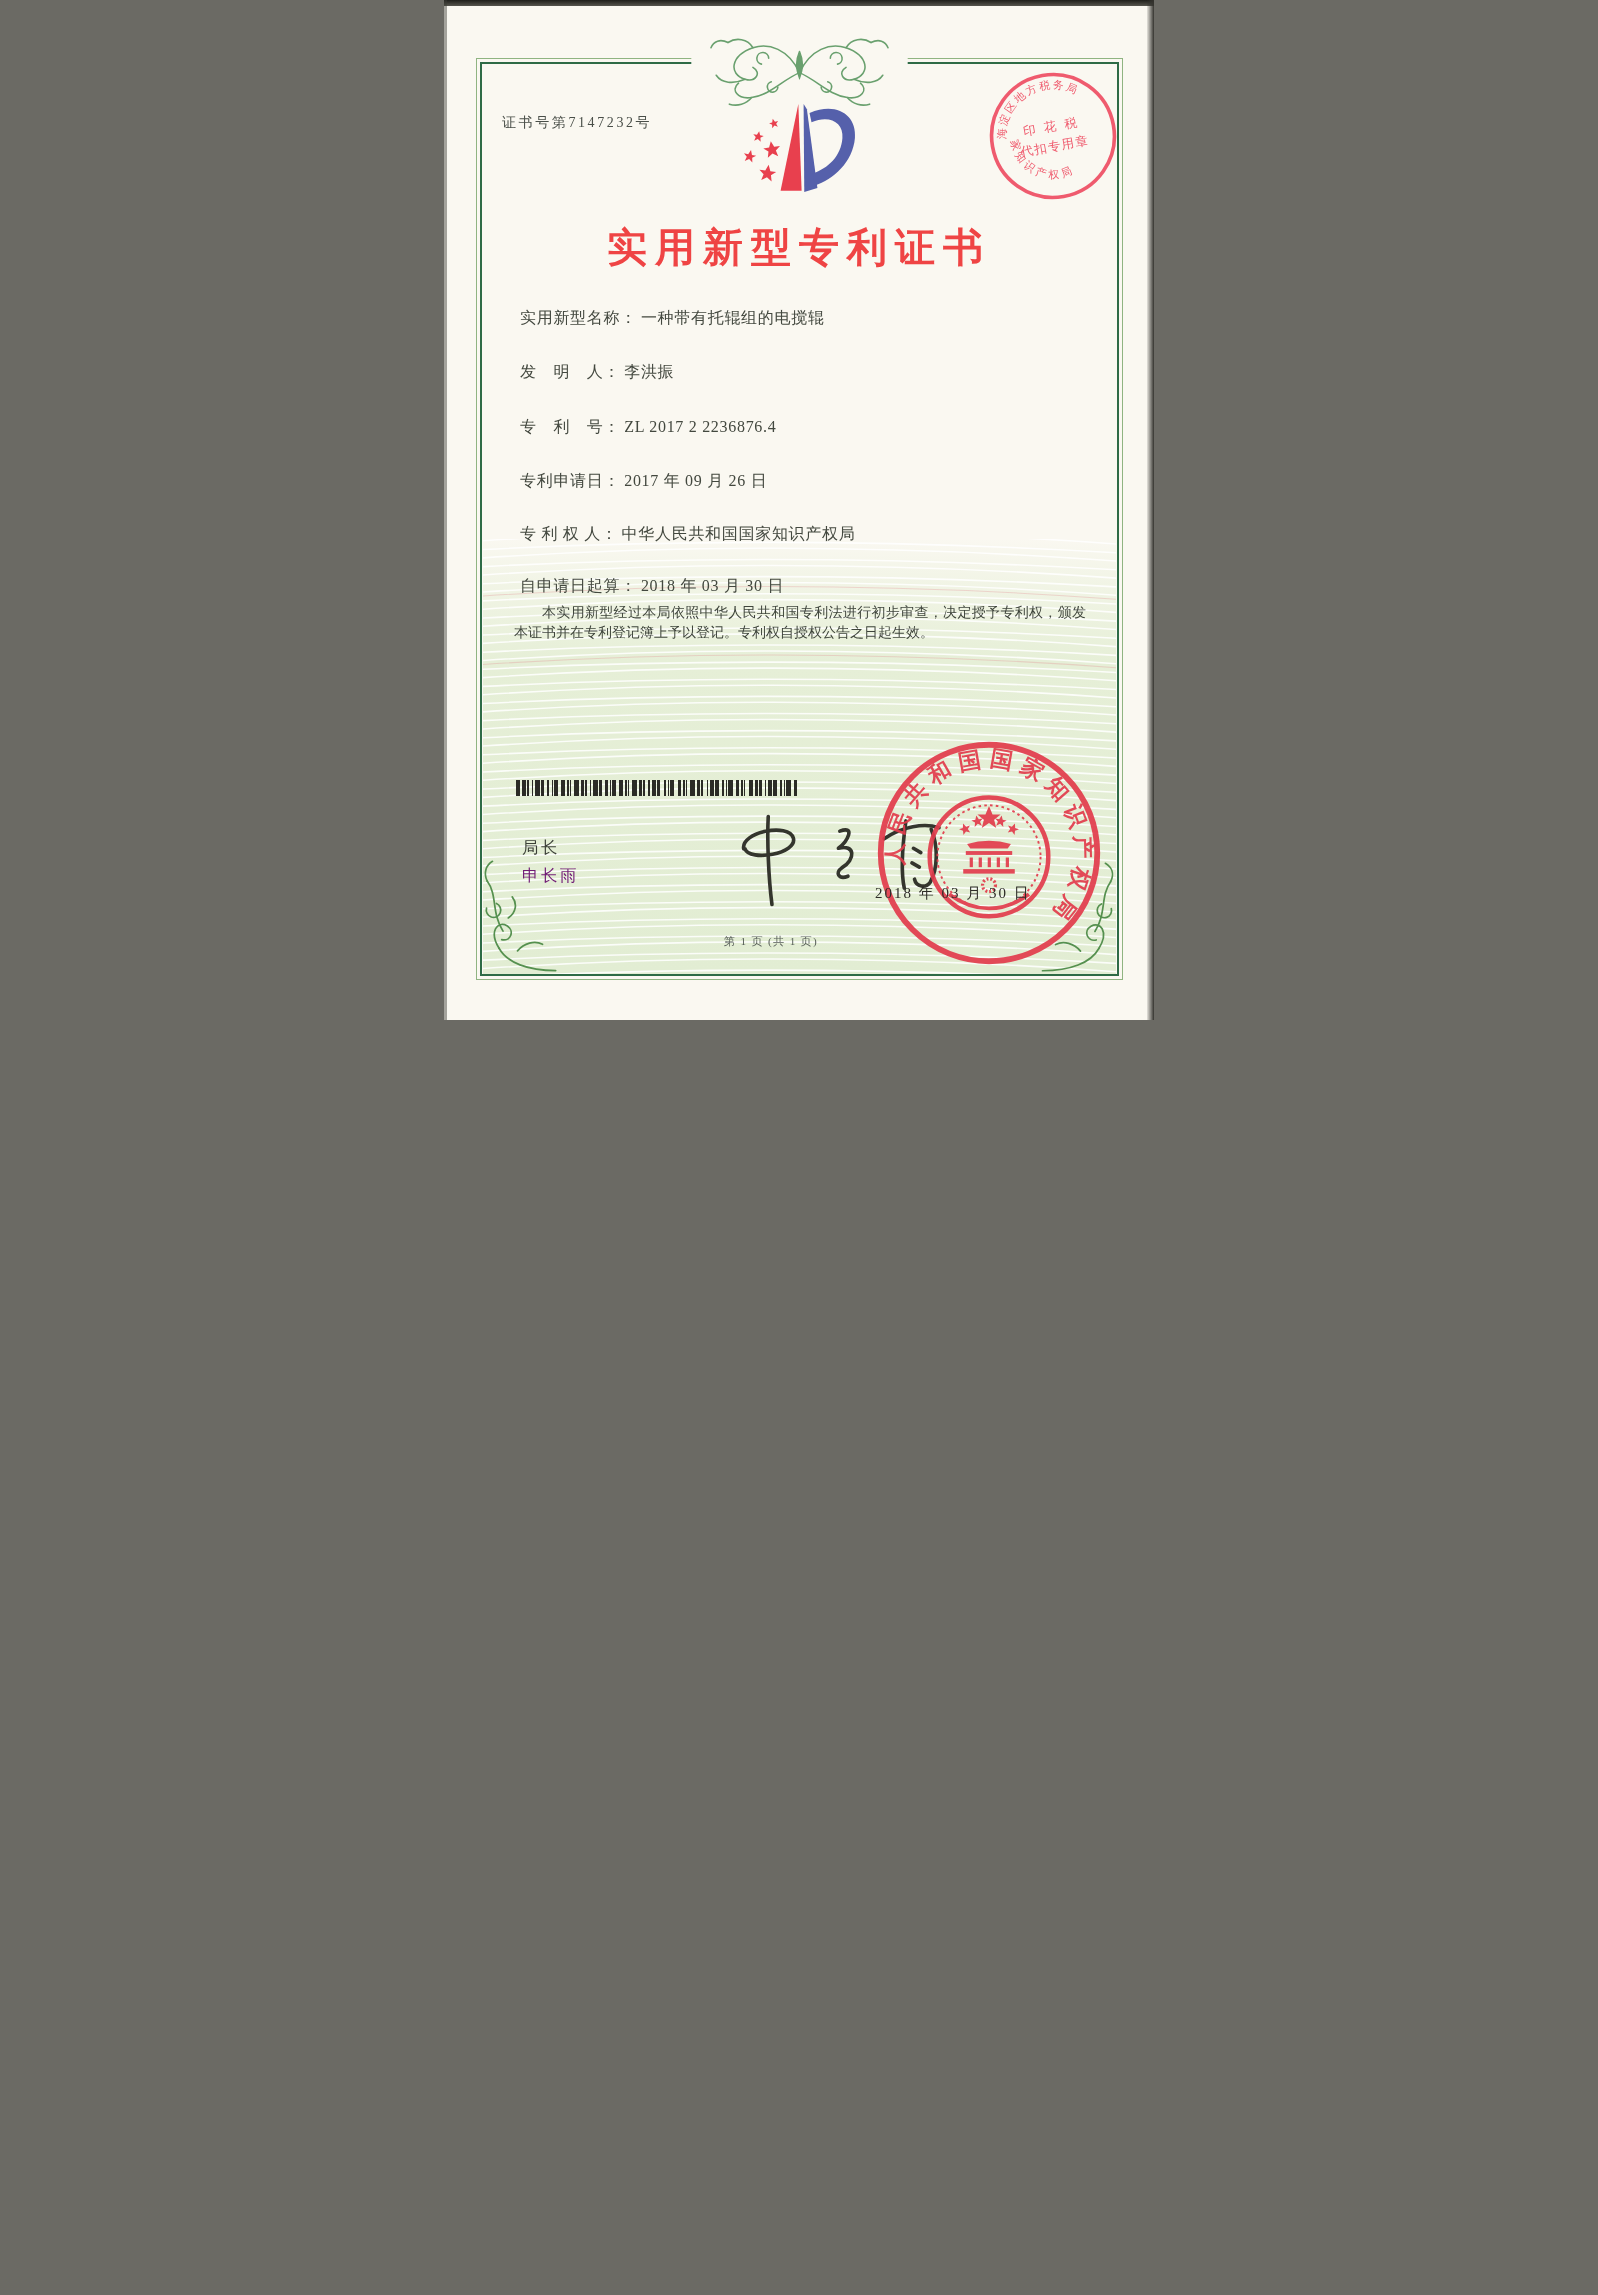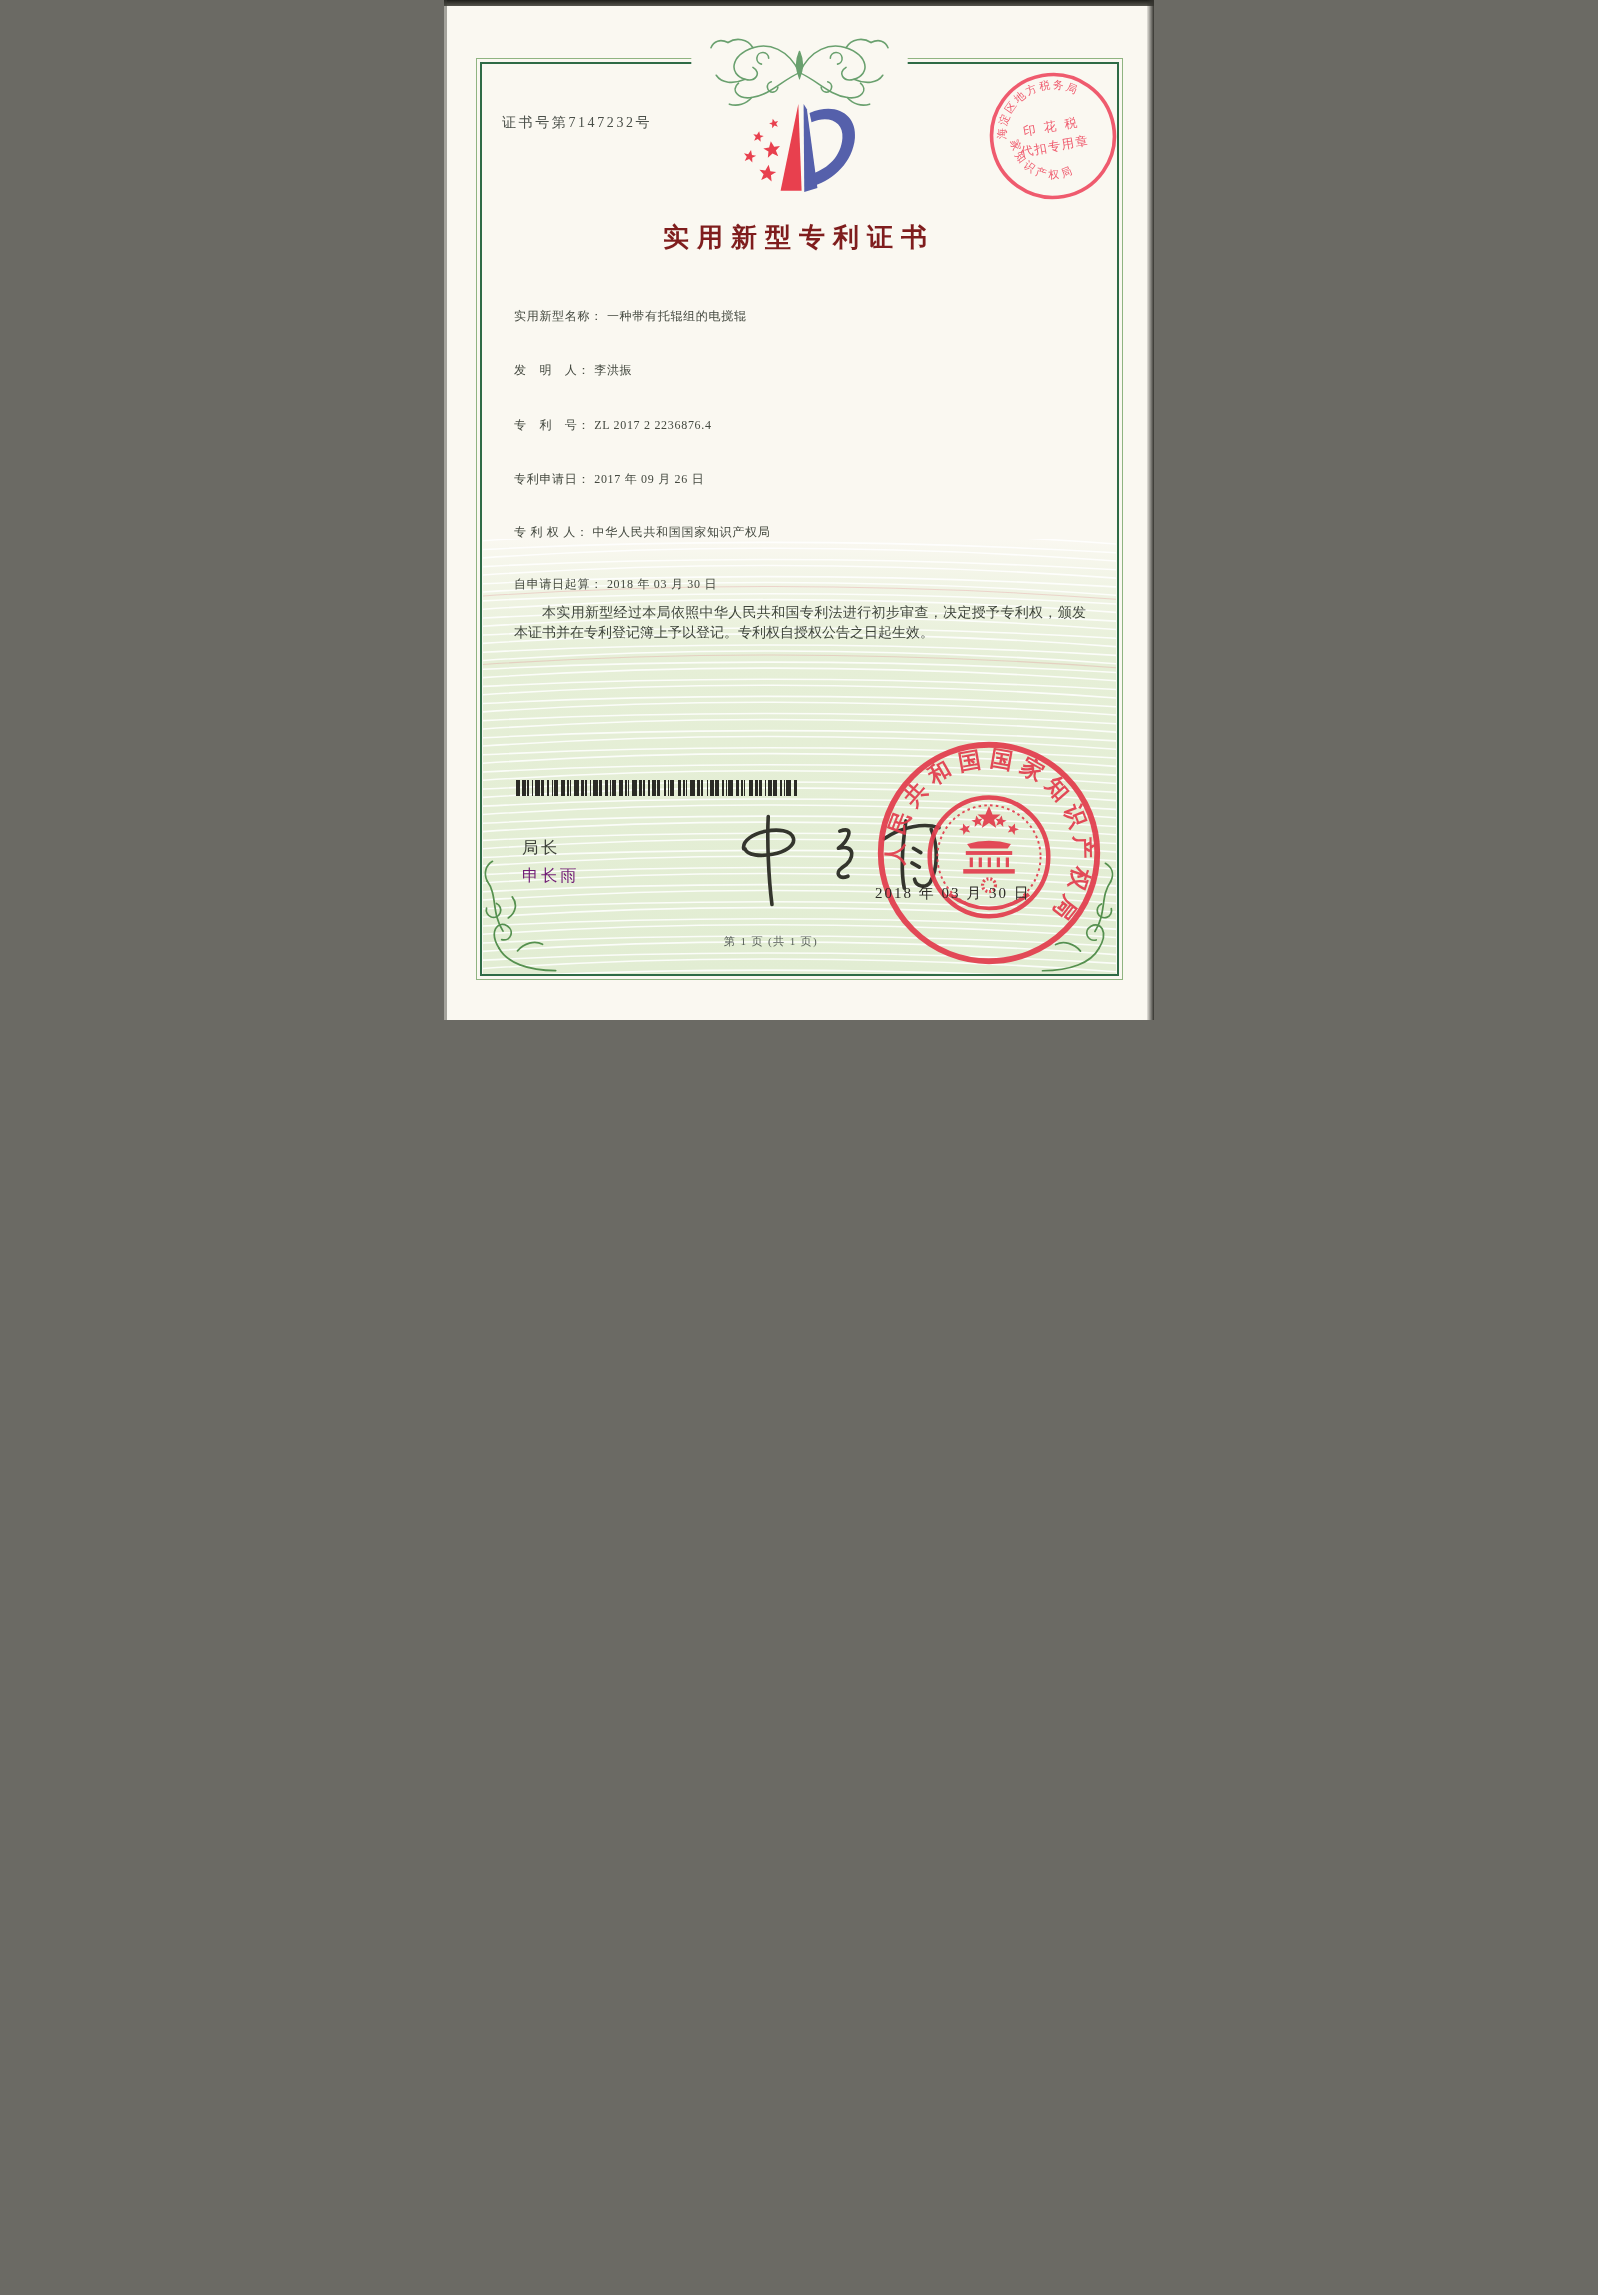--- a/index.html
+++ b/index.html
@@ -13,23 +13,23 @@
   .frame-outer{position:absolute;left:32px;top:58px;width:645px;height:920px;border:1.3px solid #8fb481;}
   .frame-inner{position:absolute;left:2.6px;top:2.6px;right:2.6px;bottom:2.6px;border:2px solid #2e6b46;}
   
   #panel{position:absolute;left:39px;top:539px;width:633px;height:435px;
          background:linear-gradient(180deg,rgba(231,240,216,0) 0%,rgba(231,240,216,.45) 10%,#e6efd7 28%,#e2edd3 100%);}
   #waves{position:absolute;left:0;top:0;width:100%;height:100%;}
   .ornament{position:absolute;z-index:3;}
   
   .abs{position:absolute;z-index:4;}
   #cert-no{left:58px;top:114px;font-size:14px;letter-spacing:2.6px;color:#494e48;}
-  #title{left:0;top:220px;width:100%;text-align:center;font-size:26px;font-weight:bold;
-         letter-spacing:8px;color:#7f1d1d;}
-  .row{left:70px;font-size:12px;color:#43483f;white-space:nowrap;}
+  #title{left:0;top:220px;width:100%;text-align:center;font-size:40px;font-weight:bold;
+         letter-spacing:8px;color:#ef4444;}
+  .row{left:76px;font-size:16px;color:#43483f;white-space:nowrap;}
   .row .lab{letter-spacing:0.7px;}
   .row .val{margin-left:4px;letter-spacing:0.7px;}
   #paras{left:70px;top:603px;width:572px;font-size:14px;line-height:20px;text-align:justify;color:#3e443b;}
   #paras p{margin:0 0 3.3px 0;text-indent:2em;}
   #barcode{left:72px;top:780px;width:283px;height:16.4px;display:flex;align-items:stretch;}
   #barcode div{height:100%;}
   #chief-label{left:78px;top:837px;font-size:16.4px;color:#3c4038;letter-spacing:2.6px;}
   #chief-name{left:78px;top:865px;font-size:16.4px;color:#701a75;letter-spacing:2.6px;}
   #seal-date{left:431px;top:884px;font-size:15px;color:#2d2c27;letter-spacing:2px;z-index:6;}
   #footer{left:169px;top:934px;width:316px;text-align:center;font-size:11.2px;color:#59605a;letter-spacing:1.3px;}

